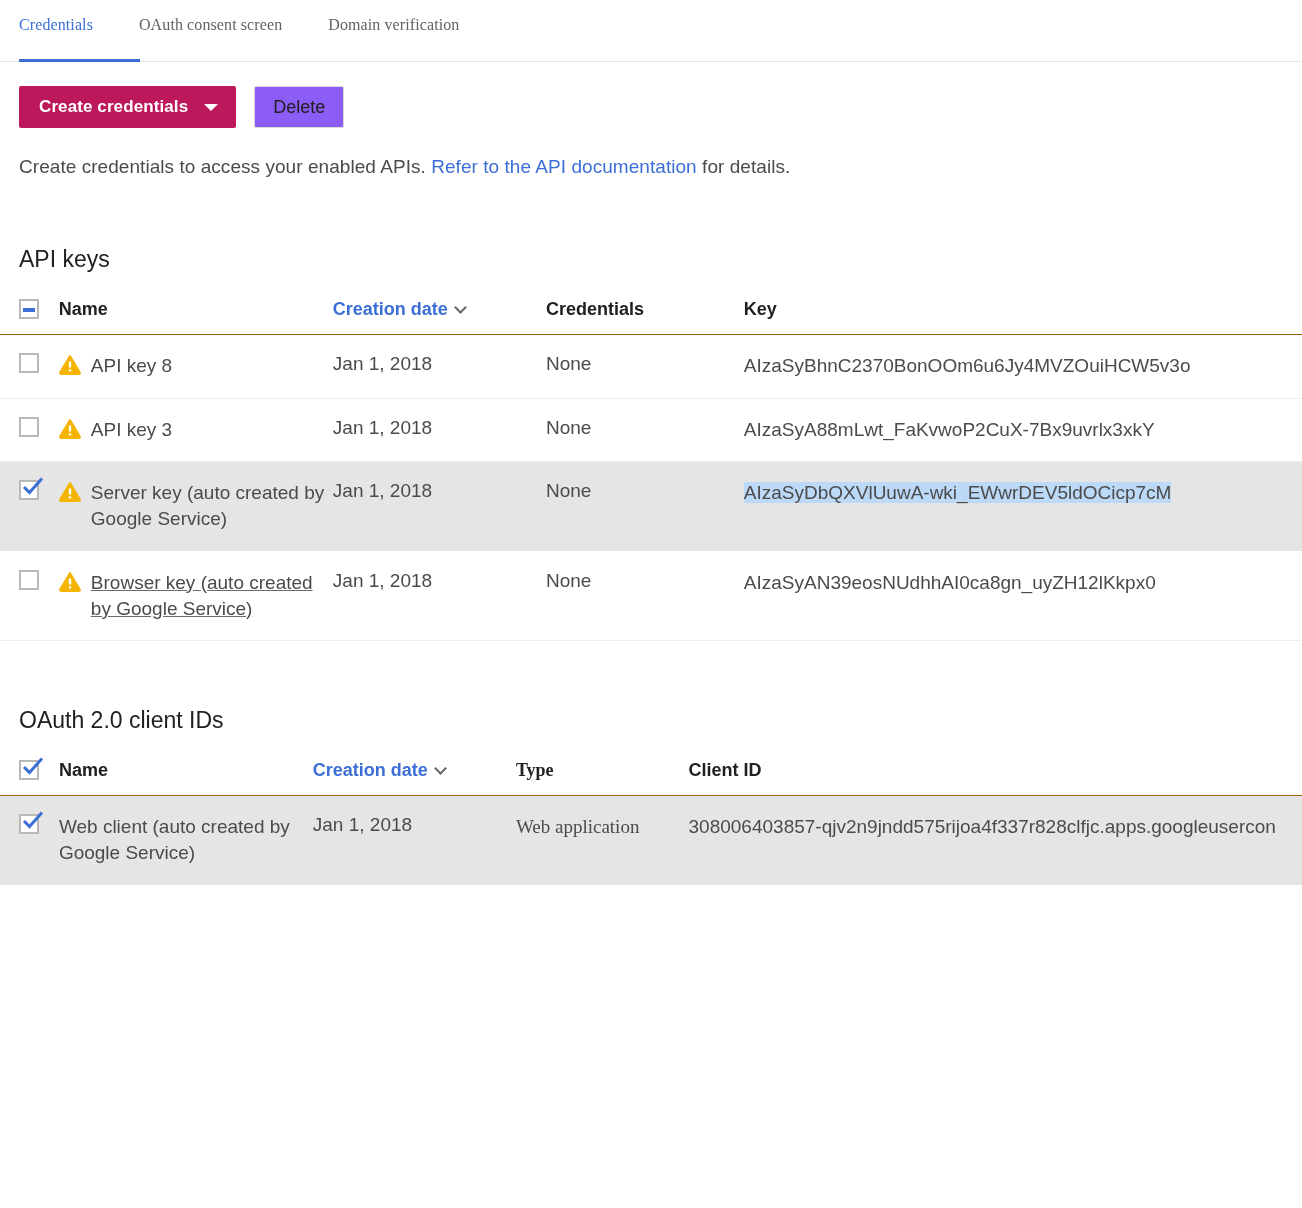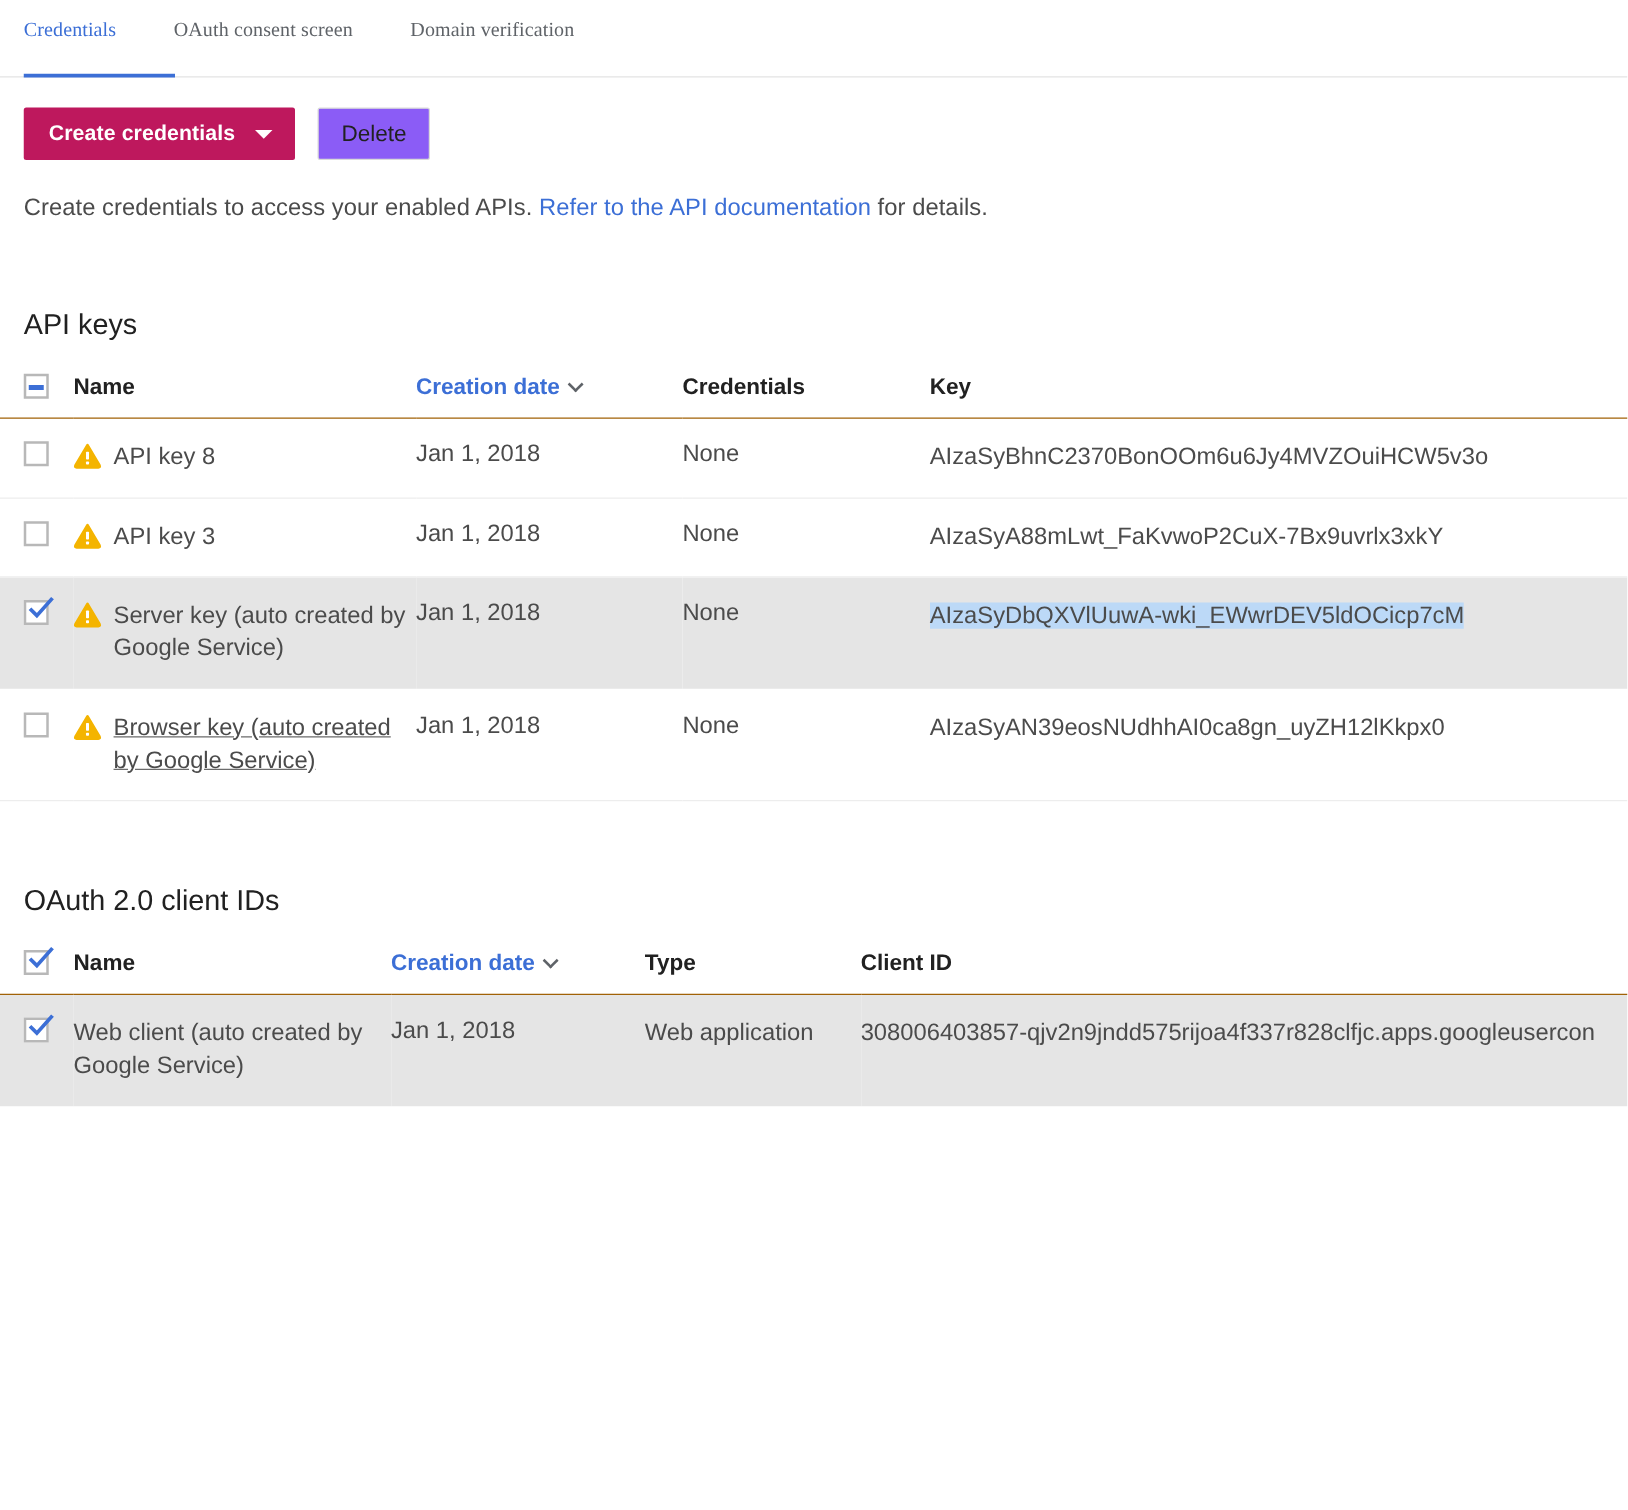--- a/index.html
+++ b/index.html
@@ -137,21 +137,21 @@
   
   .c-check  { width: 58px; padding-left: 19px !important; }
   .c-name   { width: 270px; }
   .c-date   { width: 210px; }
   .c-restr  { width: 195px; }
   .c-key    { width: 550px; }
   
   .o-check  { width: 58px; padding-left: 19px !important; }
   .o-name   { width: 250px; }
   .o-date   { width: 200px; }
-  .o-type   { width: 170px; }
+  .o-type   { width: 170px; font-family: Liberation Serif, serif; }
   .o-client { width: 604px; }
 
   
   .cbox {
     position: relative;
     display: inline-block;
     width: 20px; height: 20px;
     border: 2px solid #b8b8b8;
     background: #ffffff;
     vertical-align: top;

